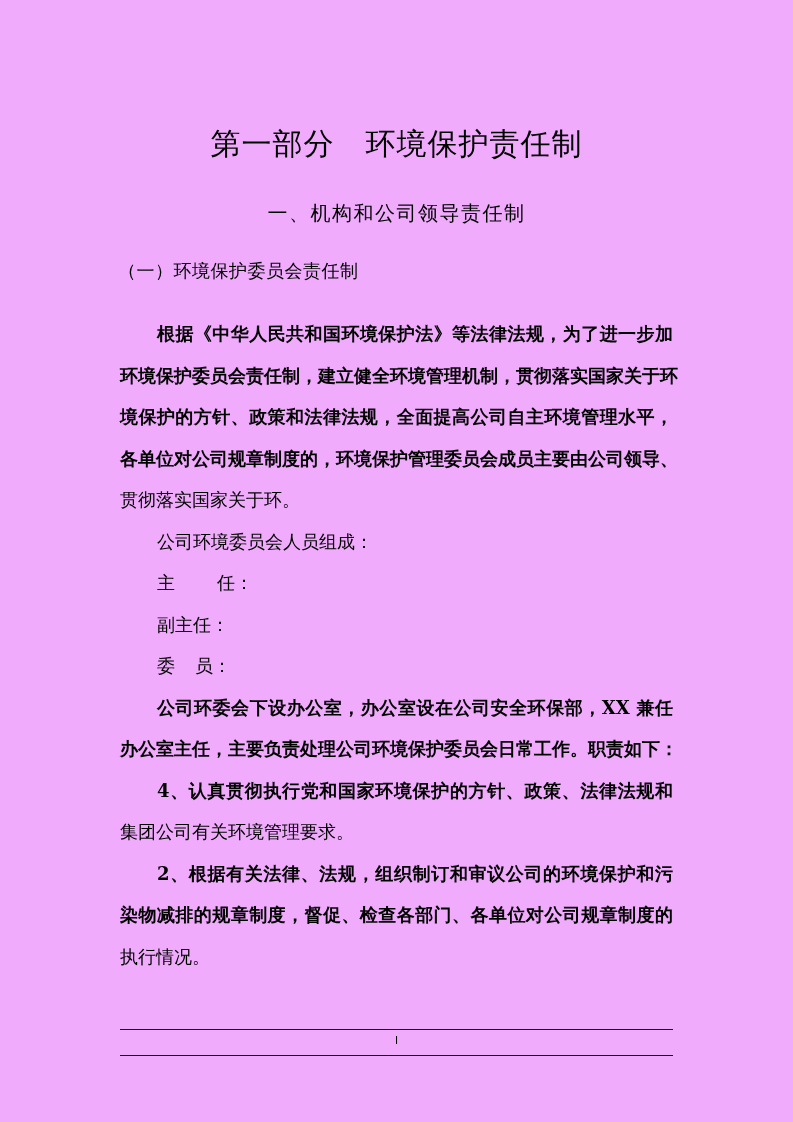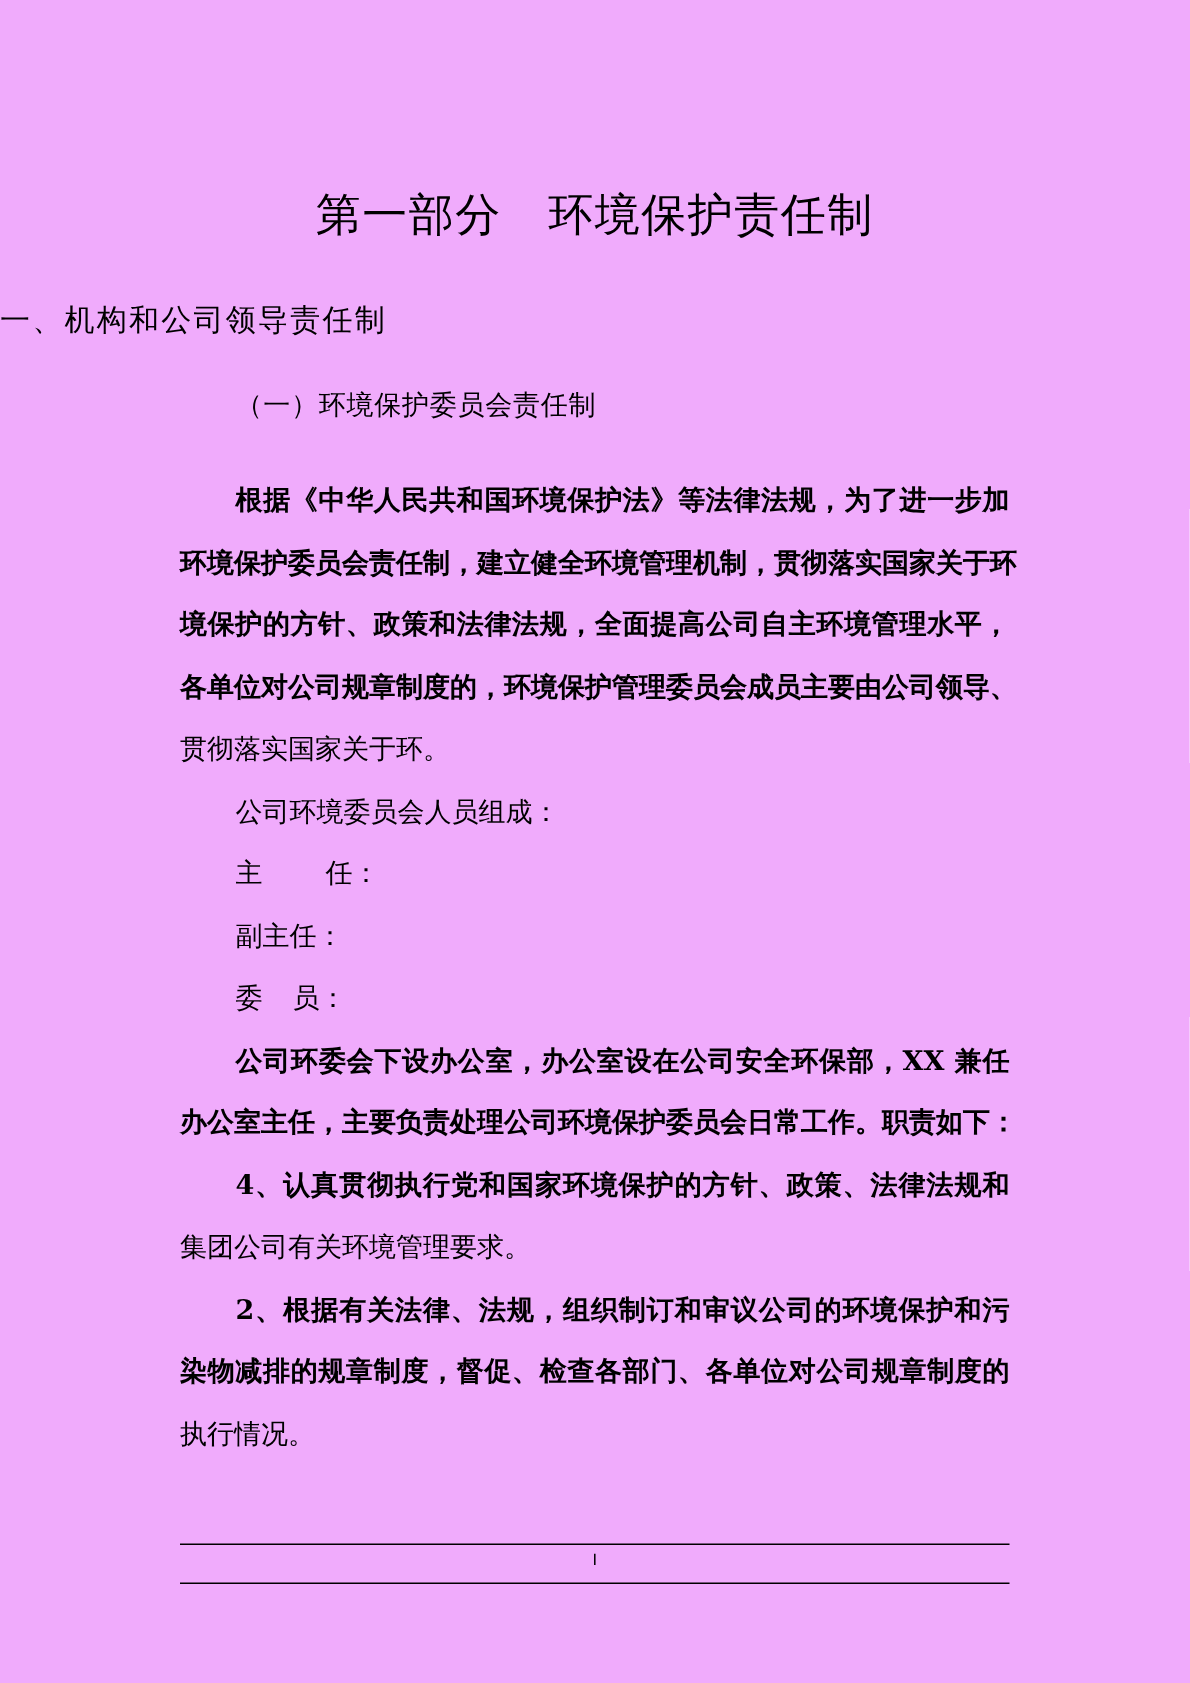--- a/index.html
+++ b/index.html
@@ -2,26 +2,26 @@
 <html><head>
 <meta charset="utf-8">
 <style>
   html, body { margin: 0; padding: 0; background: #ffffff; }
   body { width: 793px; height: 1122px; position: relative; overflow: hidden;
          font-family: "DejaVu Serif", "Liberation Serif", serif; color: #000; }
   .page { position: absolute; left: 0; top: 0; width: 793px; height: 1122px; background: #f0abfc; }
   .title { position: absolute; left: 0; width: 793px; top: 124px; text-align: center;
            font-family: "DejaVu Sans", "Liberation Sans", sans-serif; font-size: 30px;
            letter-spacing: 1px; white-space: pre; line-height: 40px; }
-  .h1 { position: absolute; left: 0; width: 793px; top: 198px; 
+  .h1 { position: absolute; left: 0; width: 793px; top: 198px; text-align: center;
         font-family: "DejaVu Sans", "Liberation Sans", sans-serif; font-size: 20px;
         letter-spacing: 1.5px; line-height: 30px; padding-left: 0; }
   .h2 { position: absolute; left: 118px; top: 257px;
         font-family: "DejaVu Sans", "Liberation Sans", sans-serif; font-size: 18px;
-        letter-spacing: 0.5px; line-height: 28px; margin-left: 39px; }
+        letter-spacing: 0.5px; line-height: 28px; }
   .body { position: absolute; left: 120px; width: 553px; top: 313px; }
   .line { height: 41.5px; line-height: 41.5px; font-size: 18px; white-space: nowrap;
           letter-spacing: 0px; }
   .indent { padding-left: 37px; }
   .justify { text-align: justify; text-align-last: justify; font-weight: bold; }
   .footer-line-top { position: absolute; left: 120px; width: 553px; top: 1029px; height: 0;
                      border-top: 1.5px solid #000; }
   .footer-line-bottom { position: absolute; left: 120px; width: 553px; top: 1055px; height: 0;
                         border-top: 1.5px solid #000; }
   .page-num { position: absolute; left: 0; width: 793px; top: 1033px; text-align: center;

